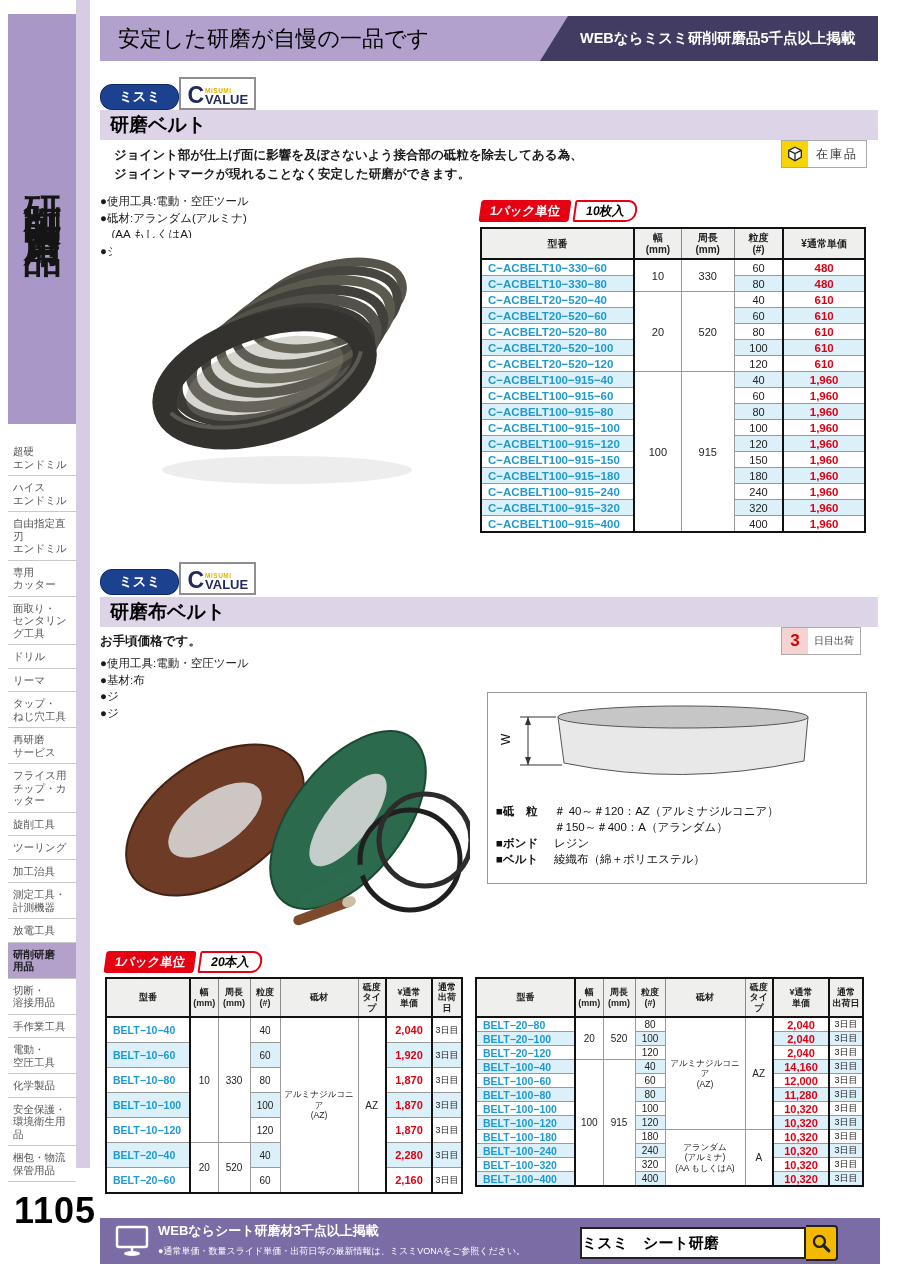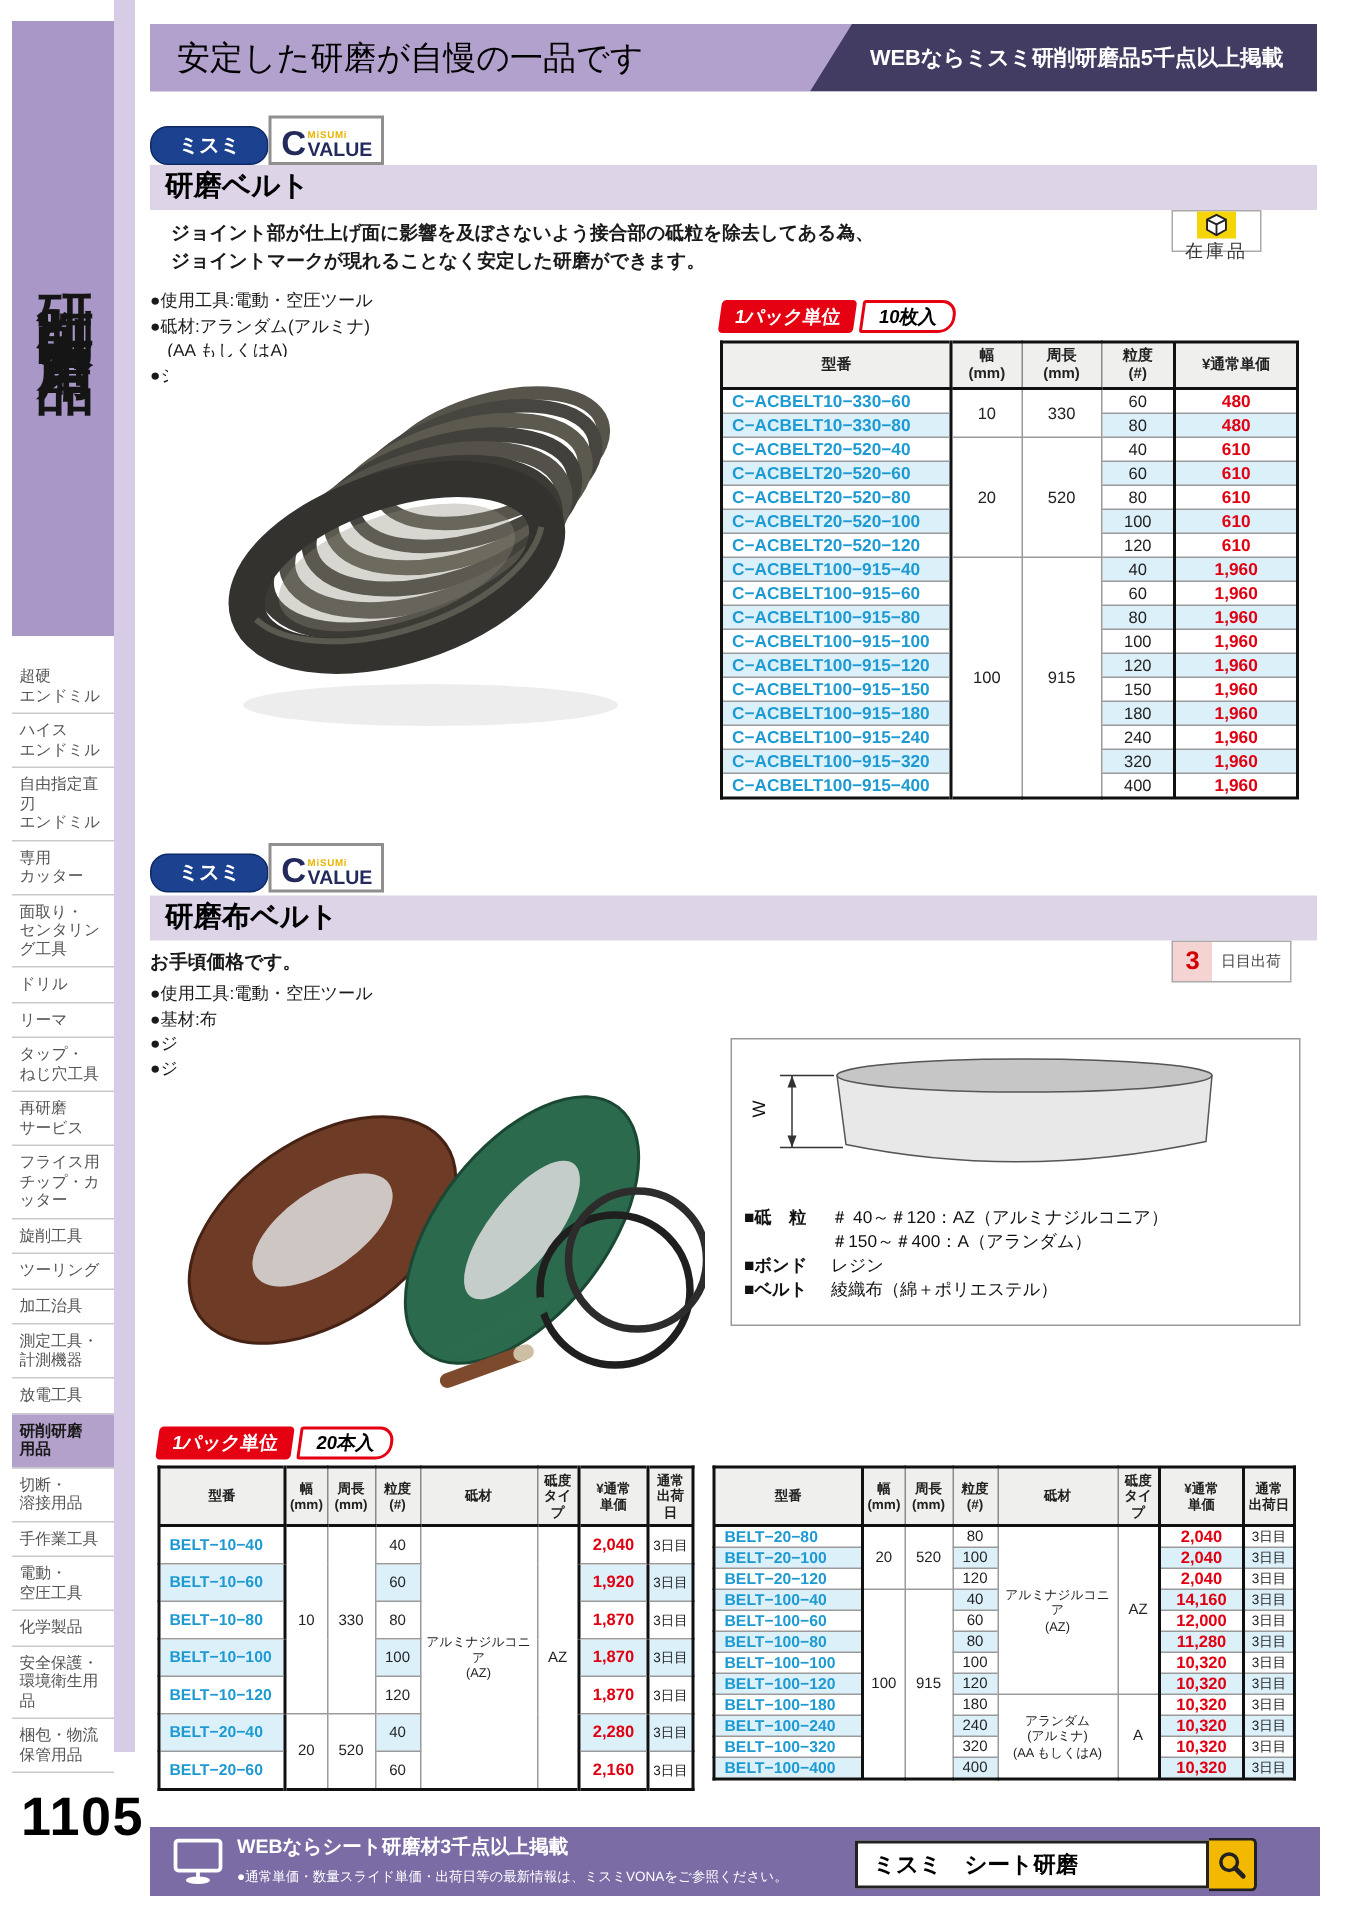--- a/index.html
+++ b/index.html
@@ -77,21 +77,21 @@
   .spec-line{display:flex;font-size:11.5px;line-height:1.4;color:#111;}
   .spec-head{width:58px;flex:none;font-weight:bold;}
   .photo{background:#fff;}
 
   
   #footer{left:100px;top:1218px;width:780px;height:46px;background:#7b6ca6;}
   #footer-icon{position:absolute;left:14px;top:6px;}
   #footer-title{position:absolute;left:58px;top:4px;font-size:13px;font-weight:bold;color:#fff;}
   #footer-note{position:absolute;left:58px;top:27px;font-size:9px;color:#fff;}
   #search-group{position:absolute;right:42px;top:7px;display:flex;align-items:center;}
-  #search-box{width:222px;height:28px;background:#fff;border:2px solid #222;display:flex;align-items:center;padding-left:10px;font-size:15px;font-weight:bold;color:#000;}
+  #search-box{width:222px;height:28px;background:#fff;border:2px solid #222;display:flex;align-items:center;padding-left:0;font-size:15px;font-weight:bold;color:#000;}
   #search-btn{width:30px;height:32px;background:#f3b900;border:2px solid #222;border-left:none;display:flex;align-items:center;justify-content:center;border-radius:0 4px 4px 0;}
 </style>
 </head>
 <body>
 
 <div class="abs" id="side-strip"></div>
 <div class="abs" id="side-tab">
   <div class="vtext">研削研磨用品</div>
 </div>
 <div class="abs" id="sidebar-list">
@@ -147,21 +147,21 @@
       <span class="cvalue-small">MiSUMi</span>
       <span class="cvalue-main">VALUE</span>
     </span>
   </span>
 </div>
 
 <div class="abs sec-header" style="left:100px;top:110px;">研磨ベルト</div>
 <div class="abs desc" style="left:100px;top:146px;margin-left:14px;">ジョイント部が仕上げ面に影響を及ぼさないよう接合部の砥粒を除去してある為、
 ジョイントマークが現れることなく安定した研磨ができます。</div>
 
-<div class="abs stock-badge" style="left:781px;top:140px;flex-direction:column;">
+<div class="abs stock-badge" style="left:781px;top:140px;">
   <span class="stock-icon">
     <svg width="18" height="18" viewBox="0 0 20 20">
         <path d="M10 2.5 L17 6 L17 13.5 L10 17.5 L3 13.5 L3 6 Z" fill="#fff" stroke="#222" stroke-width="1.4"></path>
         <path d="M3 6 L10 9.5 L17 6 M10 9.5 L10 17.5" fill="none" stroke="#222" stroke-width="1.4"></path>
       </svg>
   </span>
   <span class="stock-label">在庫品</span>
 </div>
 
 <div class="abs bullets" style="left:100px;top:193px;">

